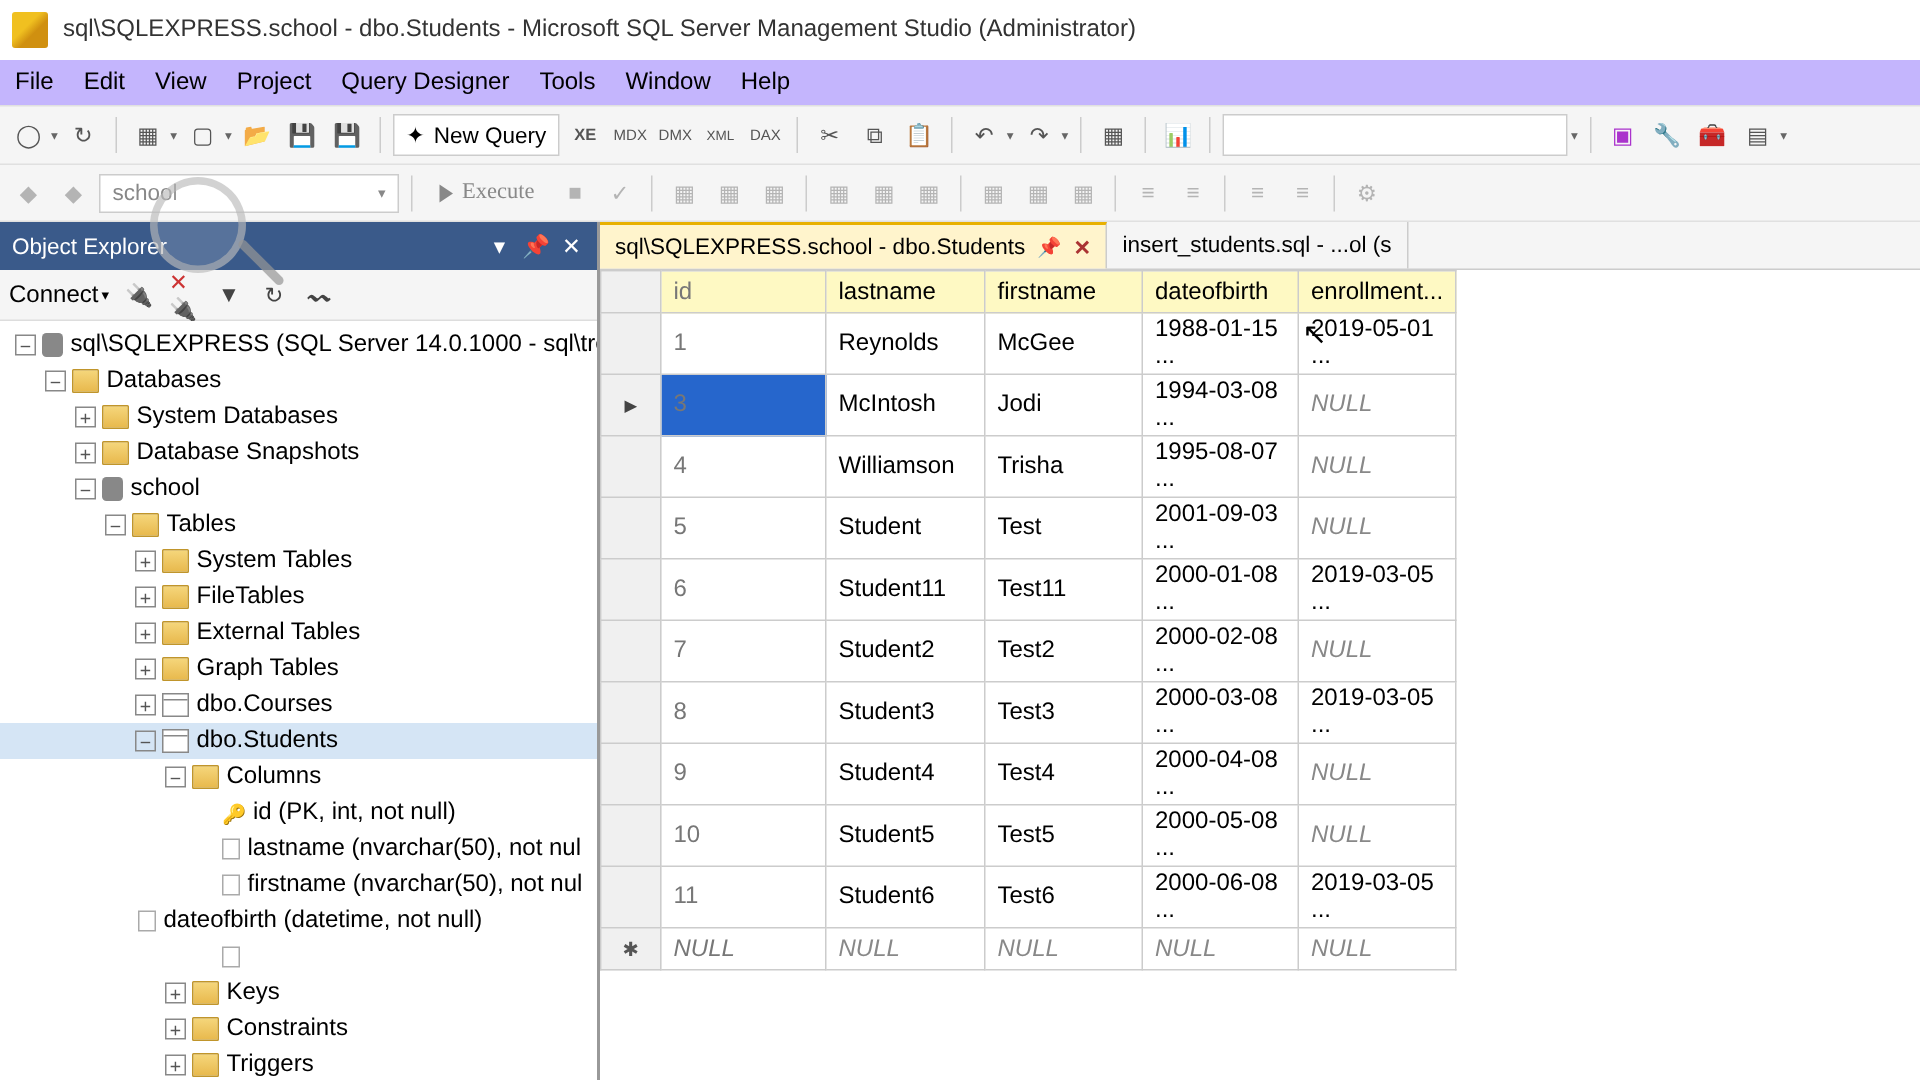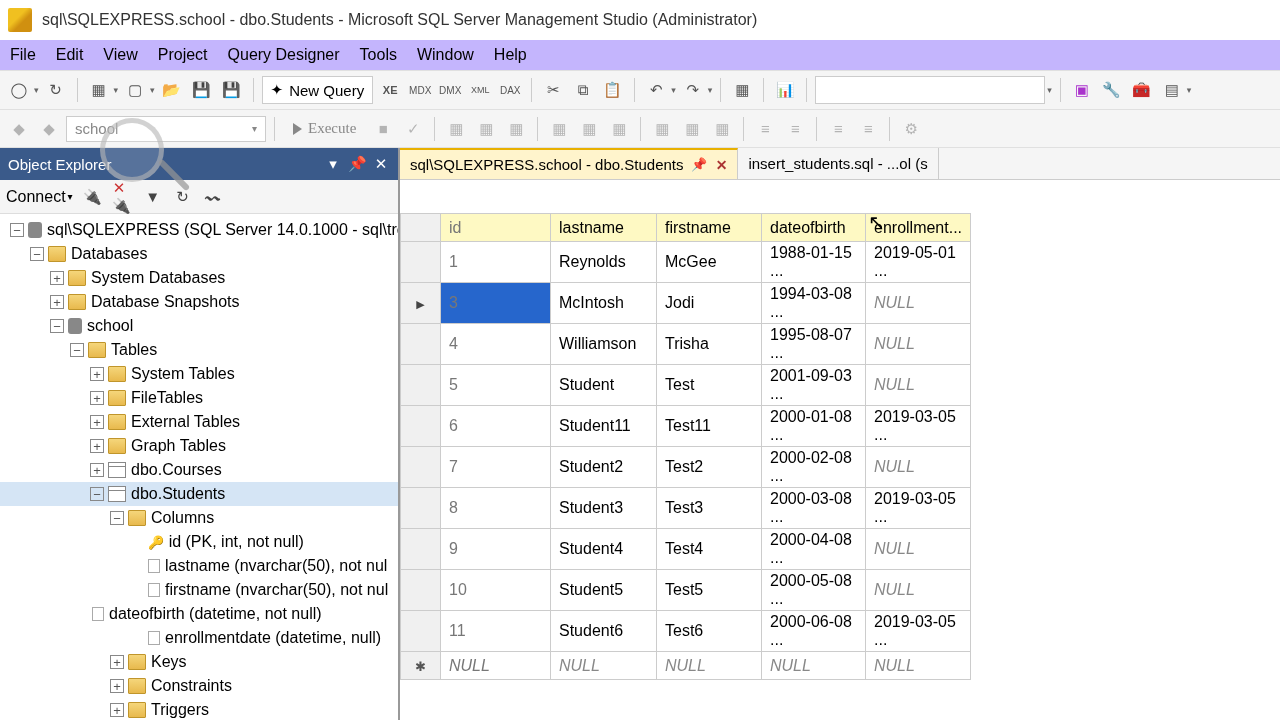--- a/index.html
+++ b/index.html
@@ -39,21 +39,21 @@
 .tree-row.selected { background: #d5e5f5; }
 .expander { width: 14px; height: 14px; border: 1px solid #888; display: flex; align-items: center; justify-content: center; font-size: 13px; line-height: 1; margin-right: 4px; color: #555; flex-shrink: 0; }
 .node-icon { width: 18px; height: 16px; margin-right: 5px; flex-shrink: 0; }
 .folder-icon { background: linear-gradient(#f5d67b, #e8b94d); border: 1px solid #c0952b; border-radius: 1px; }
 .db-icon { background: #888; border-radius: 3px; width: 14px; height: 16px; }
 .table-icon { background: #fff; border: 1px solid #888; position: relative; }
 .table-icon::before { content: ""; position: absolute; top: 3px; left: 0; right: 0; height: 1px; background: #888; }
 .col-icon { background: #fff; border: 1px solid #aaa; width: 12px; height: 14px; }
 .key-icon { color: #d0a020; font-size: 13px; }
 
-.content { flex: 1; display: flex; flex-direction: column; gap: 33px; }
+.content { flex: 1; display: flex; flex-direction: column; }
 .tabs { height: 32px; display: flex; background: #f5f5f5; border-bottom: 1px solid #ccc; }
 .tab { display: flex; align-items: center; padding: 0 10px; border-right: 1px solid #ccc; font-size: 15px; gap: 8px; cursor: default; white-space: nowrap; }
 .tab.active { background: #fff4cc; border-top: 2px solid #e8b000; }
 .tab .pin { color: #9a7; font-size: 13px; }
 .tab .close { color: #a33; font-size: 14px; font-weight: bold; }
 
 .grid-area { flex: 1; background: #fff; overflow: hidden; }
 .grid { border-collapse: collapse; font-size: 16px; }
 .grid th, .grid td { border: 1px solid #ccc; padding: 2px 8px; text-align: left; height: 28px; }
 .grid th { background: #fef9c3; font-weight: 400; }
@@ -269,21 +269,20 @@
       <div class="tree-row" style="padding-left:148px;">
           <span class="node-icon col-icon"></span>
           <span>firstname (nvarchar(50), not nul</span>
         </div>
       <div class="tree-row" style="padding-left:92px;">
           <span class="node-icon col-icon"></span>
           <span>dateofbirth (datetime, not null)</span>
         </div>
       <div class="tree-row" style="padding-left:148px;">
           <span class="node-icon col-icon"></span>
-          <span>enrollmentdate (datetime, null)</span>
         </div>
       <div class="tree-row" style="padding-left:110px;">
           <span class="expander">+</span>
           <span class="node-icon folder-icon"></span>
           <span>Keys</span>
         </div>
       <div class="tree-row" style="padding-left:110px;">
           <span class="expander">+</span>
           <span class="node-icon folder-icon"></span>
           <span>Constraints</span>

